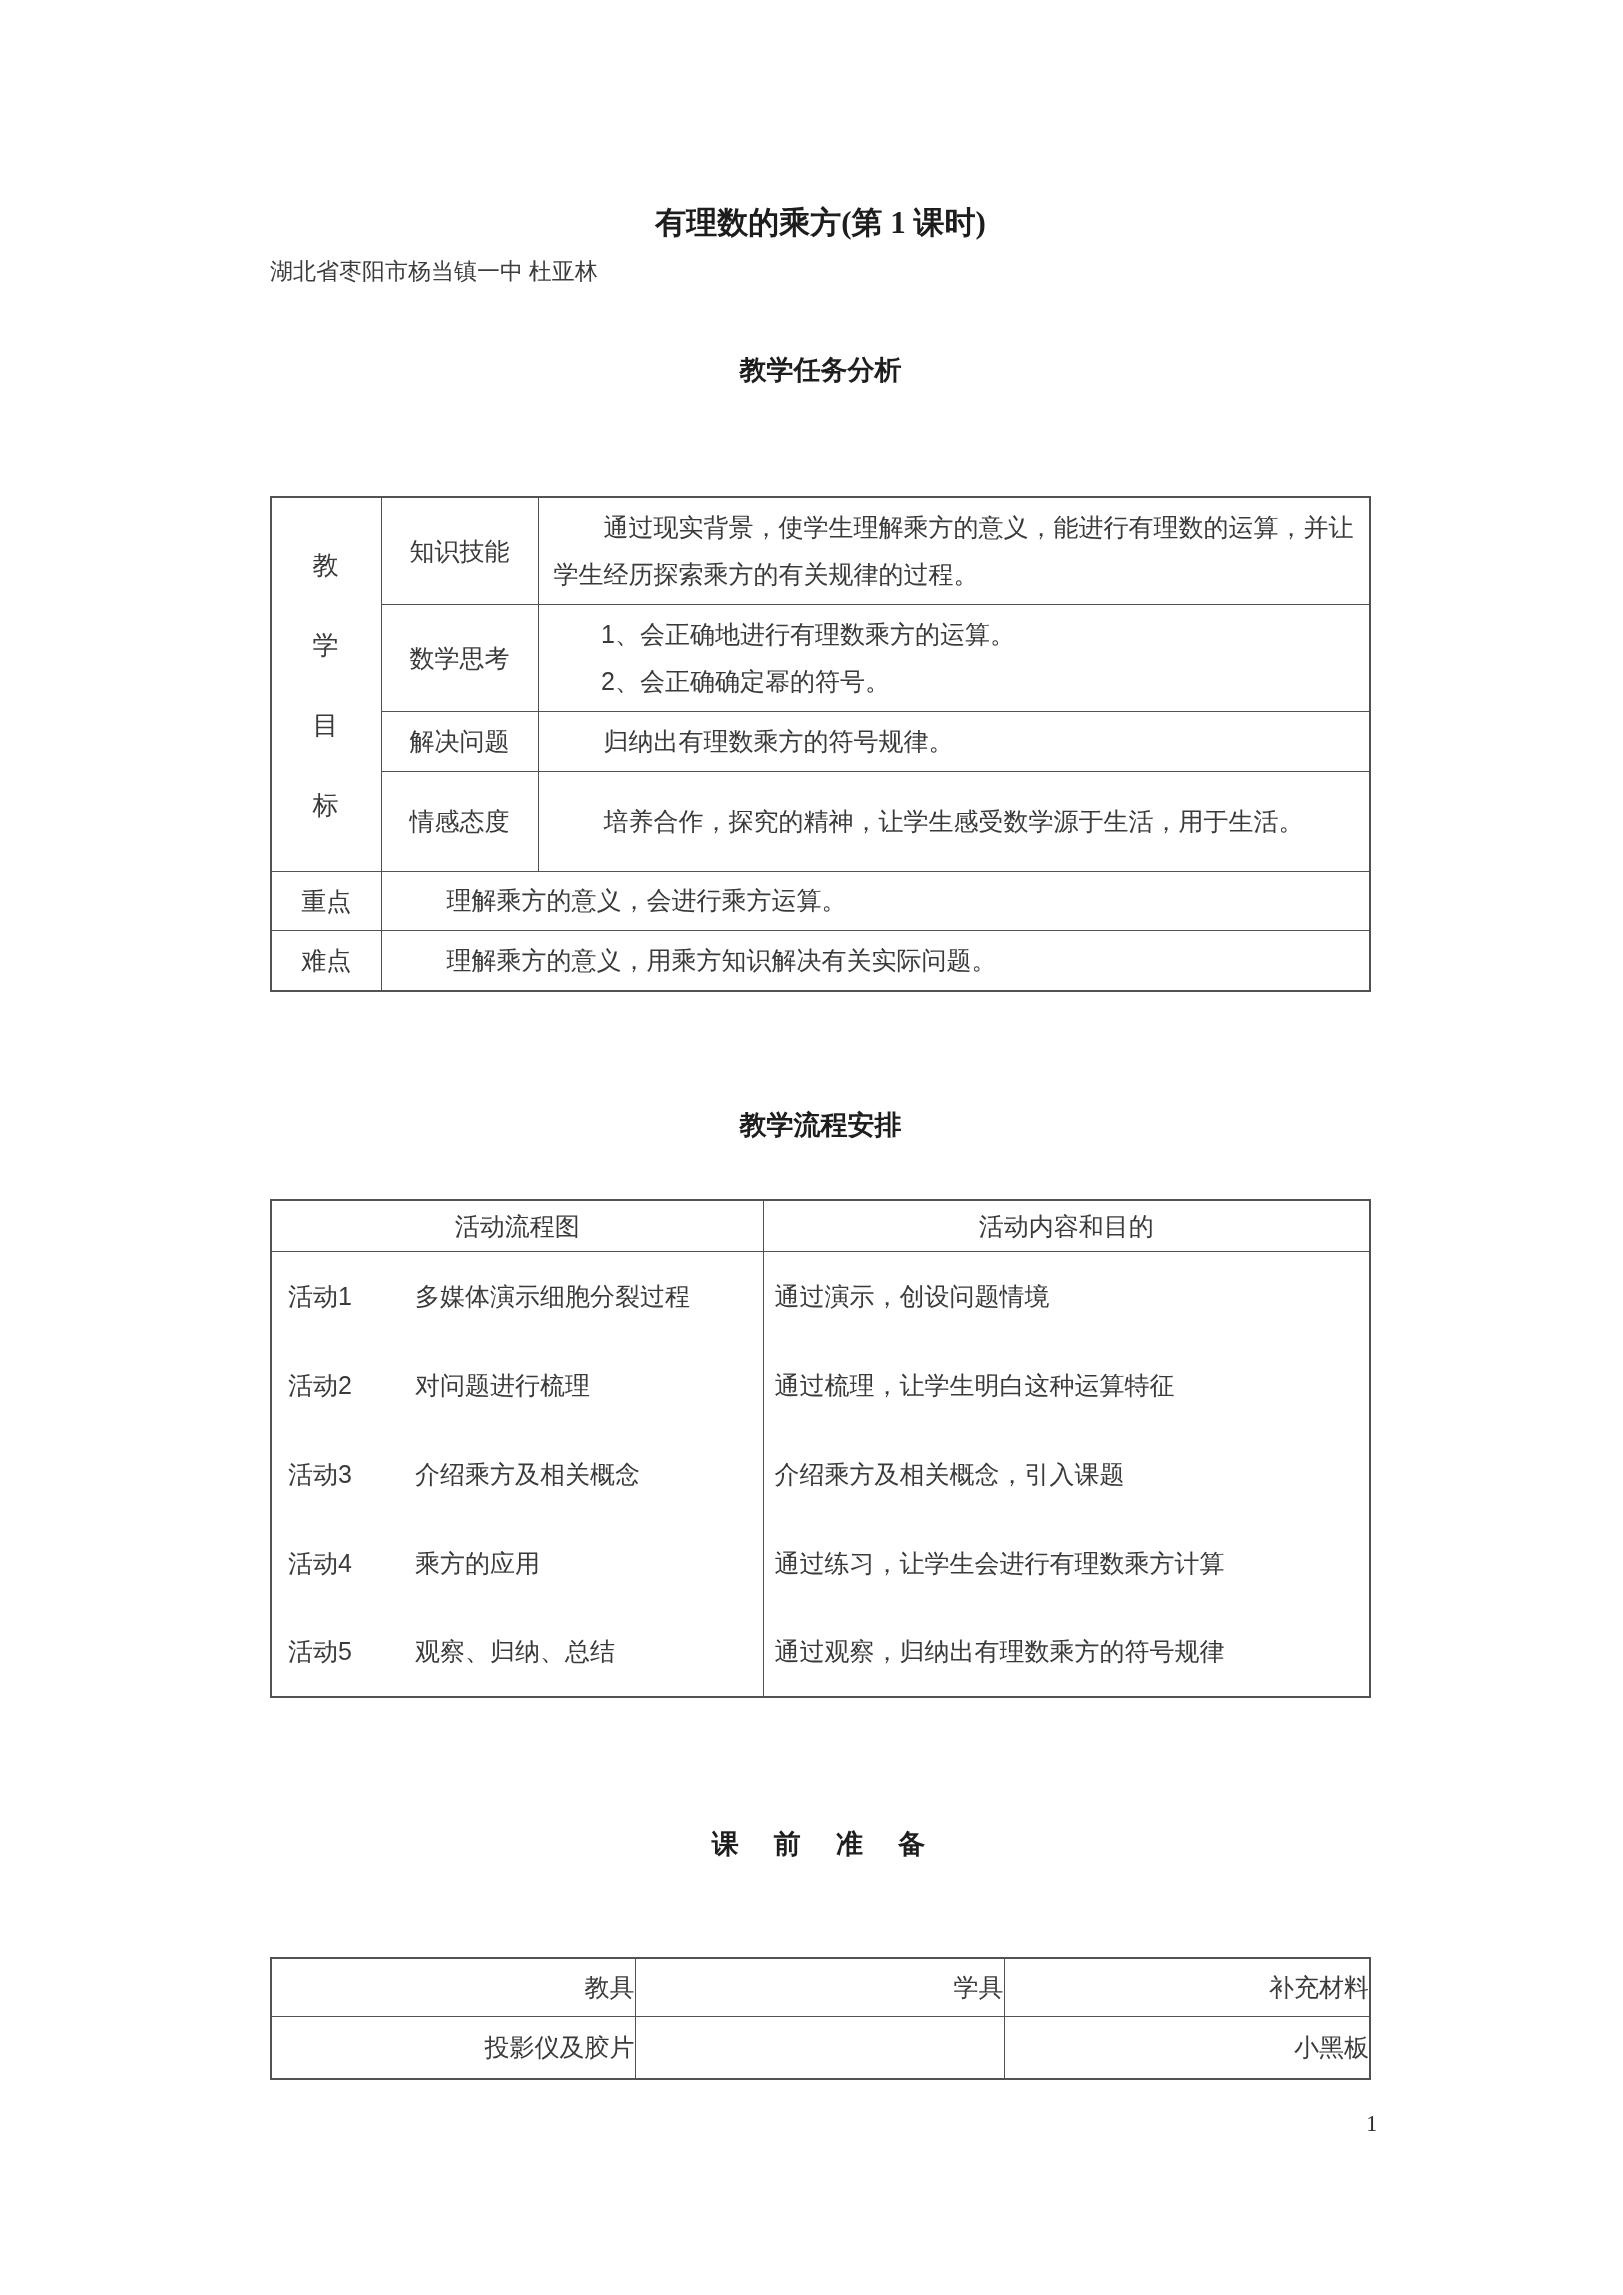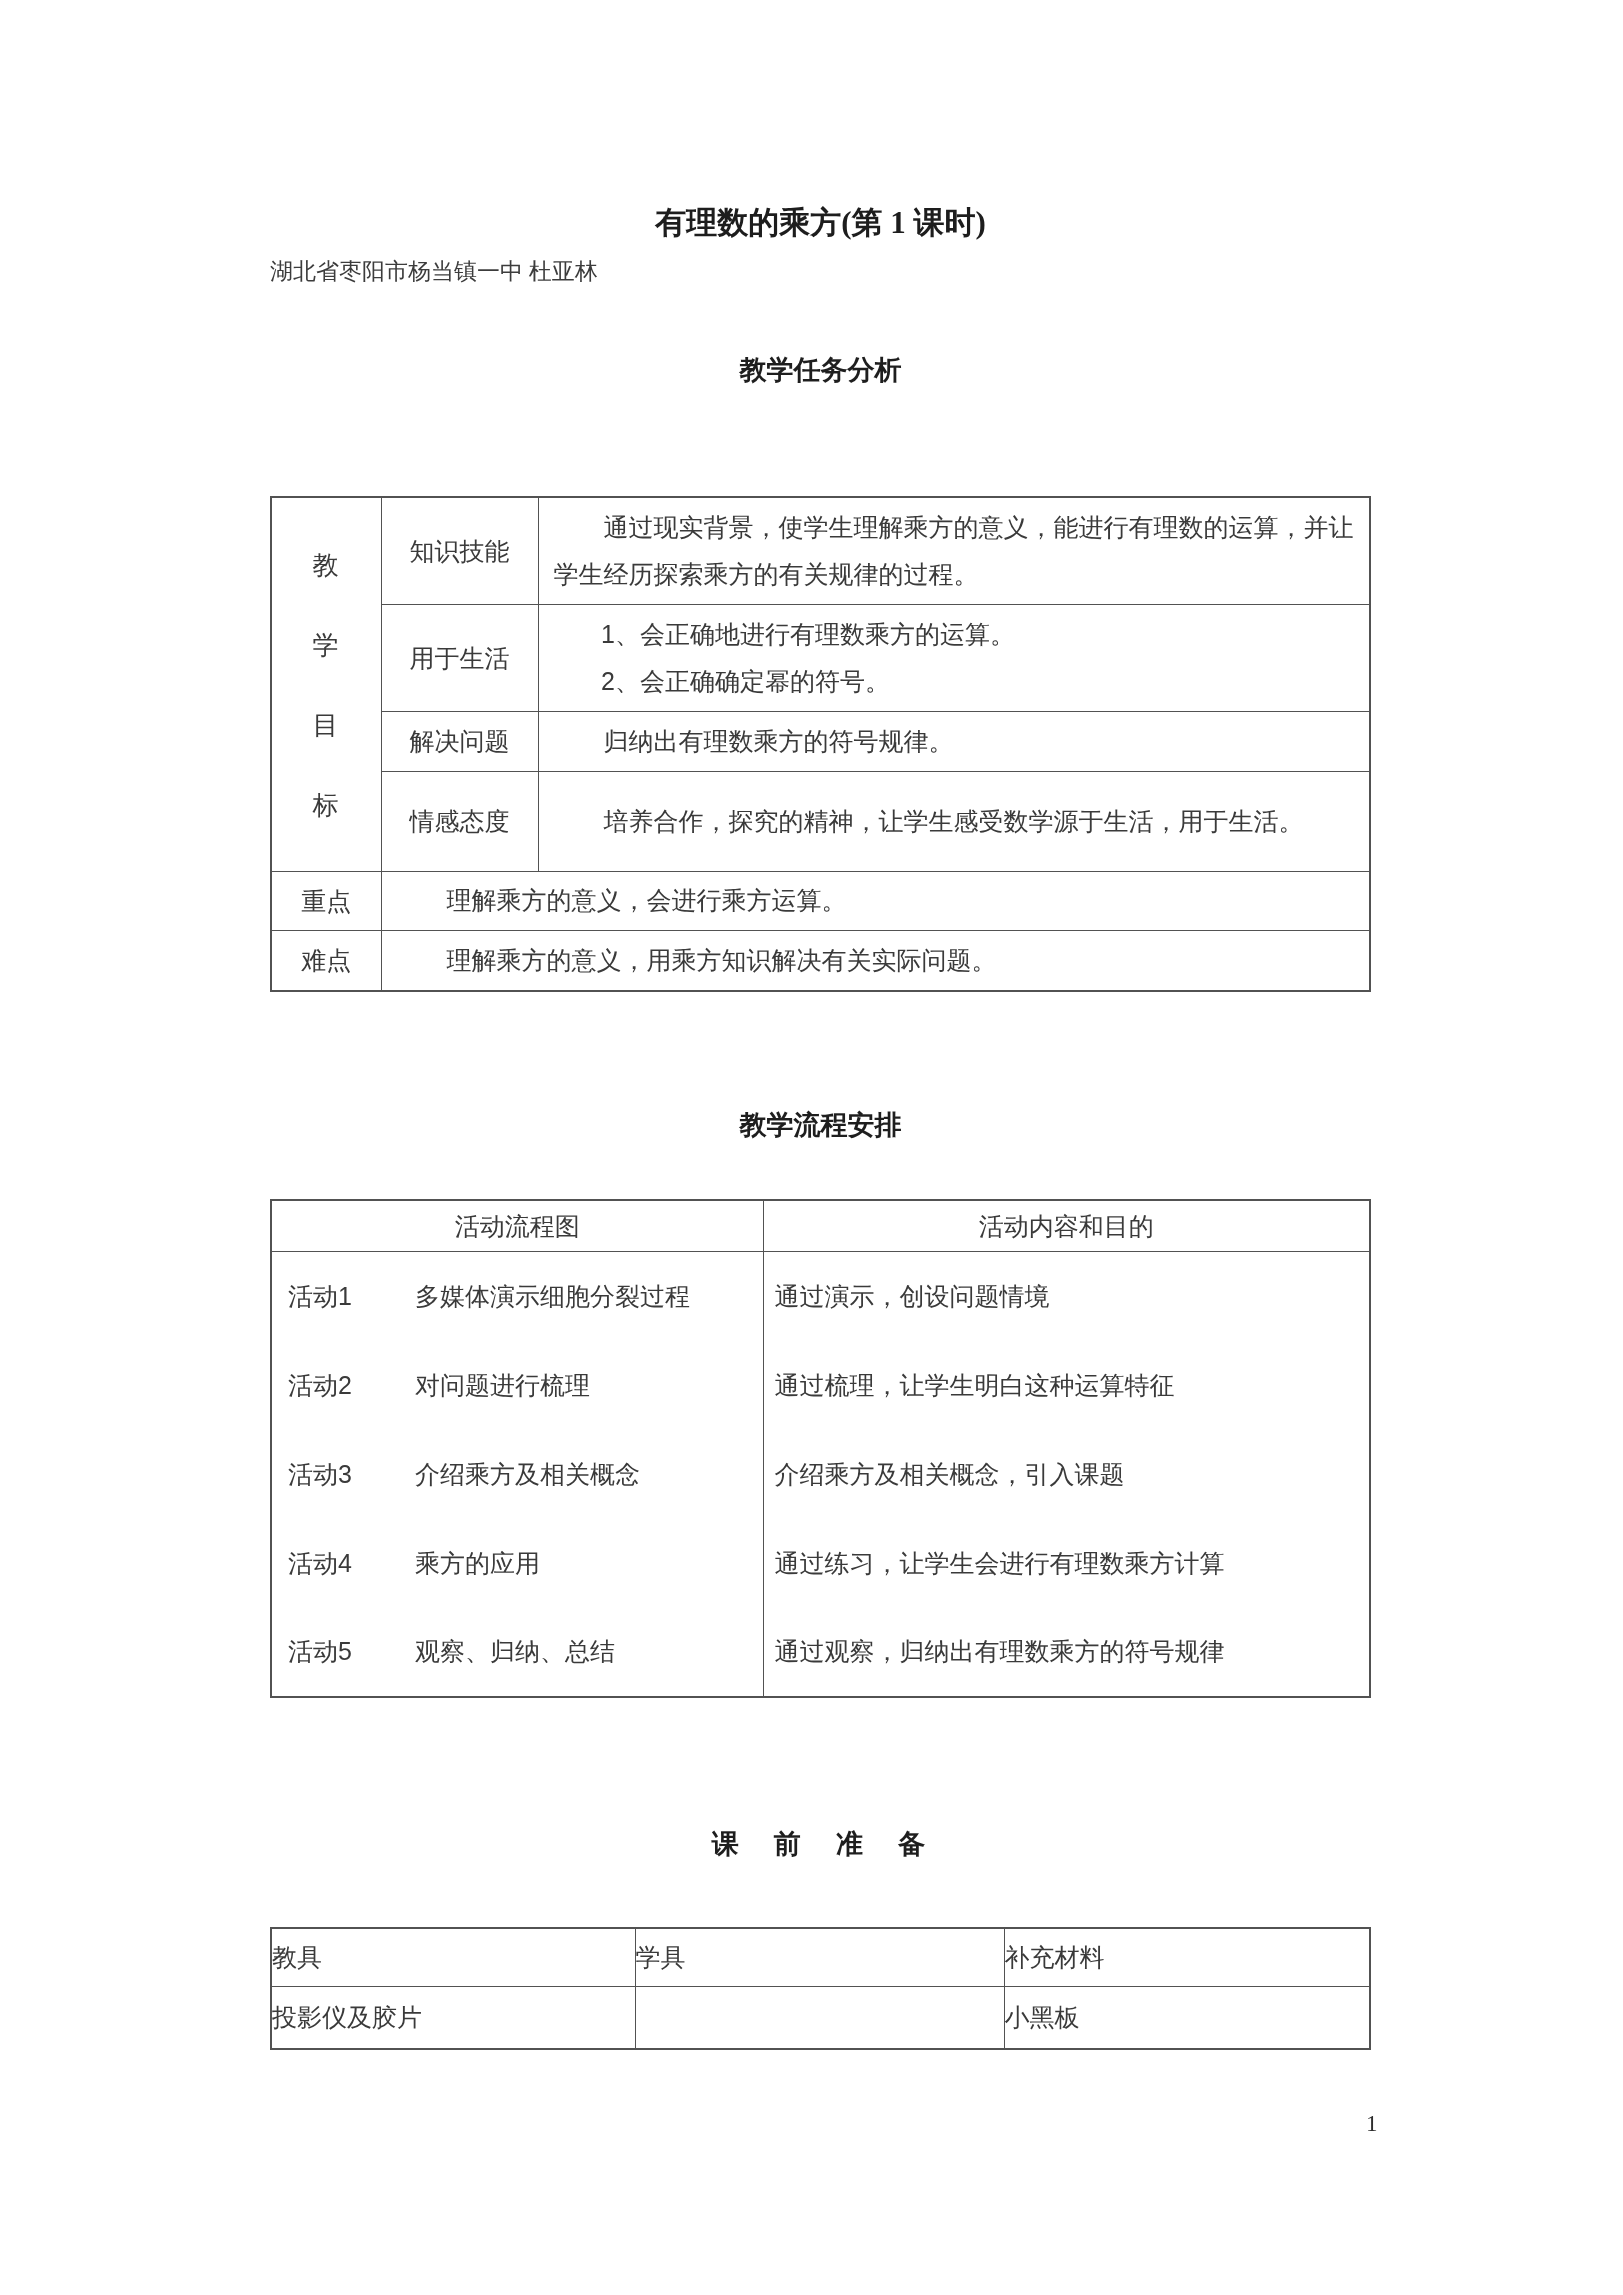--- a/index.html
+++ b/index.html
@@ -90,21 +90,21 @@
     border-bottom: none;
   }
   .t2 .flow-cell { padding-left: 16px; }
   .t2 .act {
     display: inline-block;
     width: 127px;
   }
   .t2 .purpose-cell { padding-left: 11px; }
 
   
-  .t3 { margin-top: 65px; text-align: left; font-family: Liberation Serif, serif; }
+  .t3 { margin-top: 95px; text-align: right; font-family: Liberation Serif, serif; }
   .t3 thead th { height: 59px; font-weight: normal; }
   .t3 tbody td { height: 62px; }
 
   .page-num {
     position: absolute;
     left: 1366px;
     top: 2111px;
     font-size: 23px;
     color: #2e2e2e;
     font-family: "Liberation Serif", serif;
@@ -130,21 +130,21 @@
       <tbody>
         <tr class="r1">
           <td class="side-cell" rowspan="4">教
 学
 目
 标</td>
           <td class="label-cell">知识技能</td>
           <td class="content-cell indent-first">通过现实背景，使学生理解乘方的意义，能进行有理数的运算，并让学生经历探索乘方的有关规律的过程。</td>
         </tr>
         <tr class="r2">
-          <td class="label-cell">用于生活</td>
+          <td class="label-cell">数学思考</td>
           <td class="content-cell">
             <div class="num-line">1、会正确地进行有理数乘方的运算。</div>
             <div class="num-line">2、会正确确定幂的符号。</div>
           </td>
         </tr>
         <tr class="r3">
           <td class="label-cell">解决问题</td>
           <td class="content-cell indent-first">归纳出有理数乘方的符号规律。</td>
         </tr>
         <tr class="r4">

